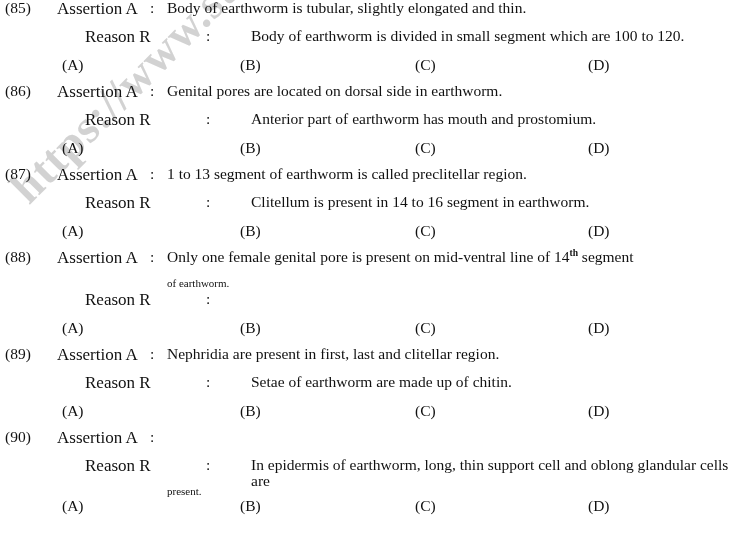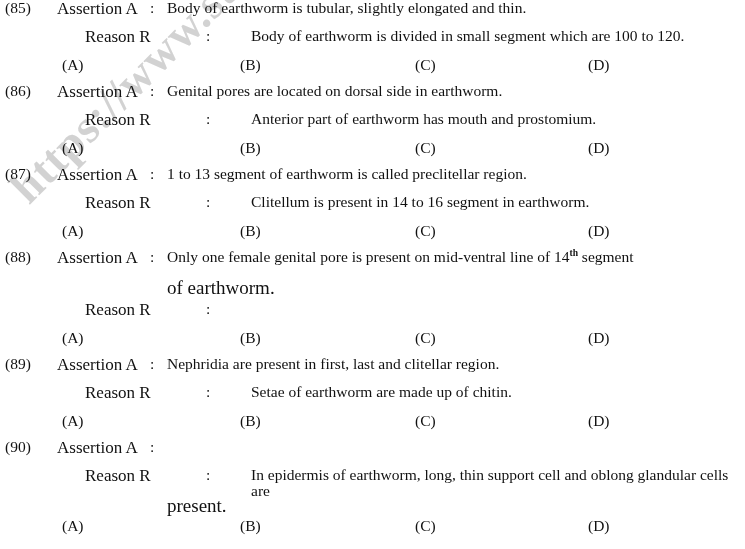--- a/index.html
+++ b/index.html
@@ -89,21 +89,21 @@
     line-height: 0;
   }
   .contline {
     display: flex;
   }
   .contline .spacer {
     width: 167px;
     flex: 0 0 167px;
   }
   .contline .ctext {
-    font-size: 19px;
+    font-size: 11px;
   }
 
   
   .opts {
     position: relative;
     height: 27px;
   }
   .opt {
     position: absolute;
     font-size: 15.5px;

